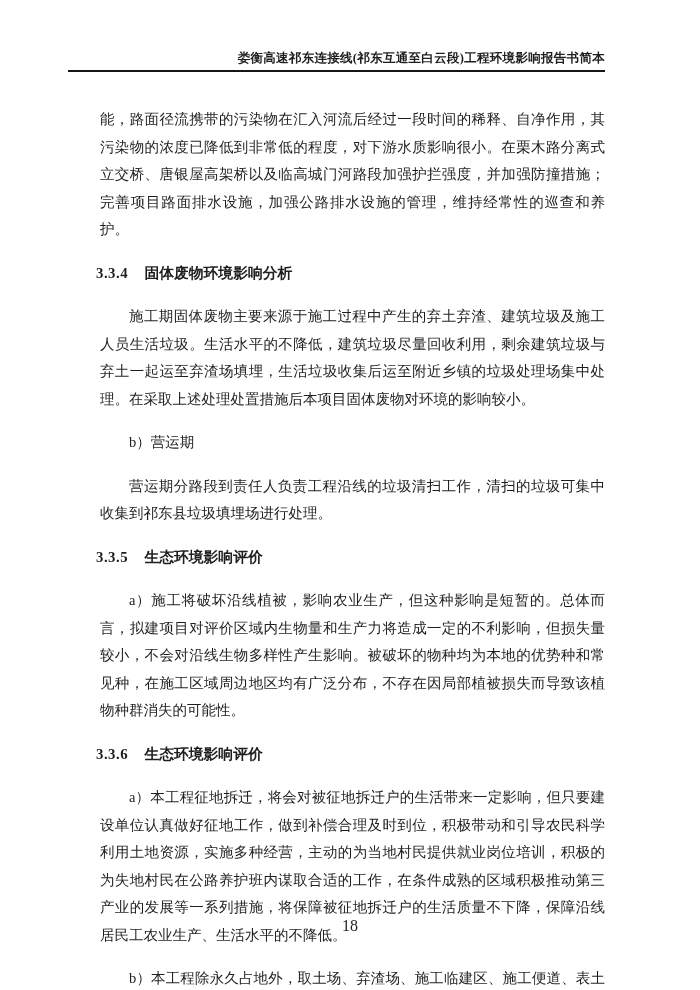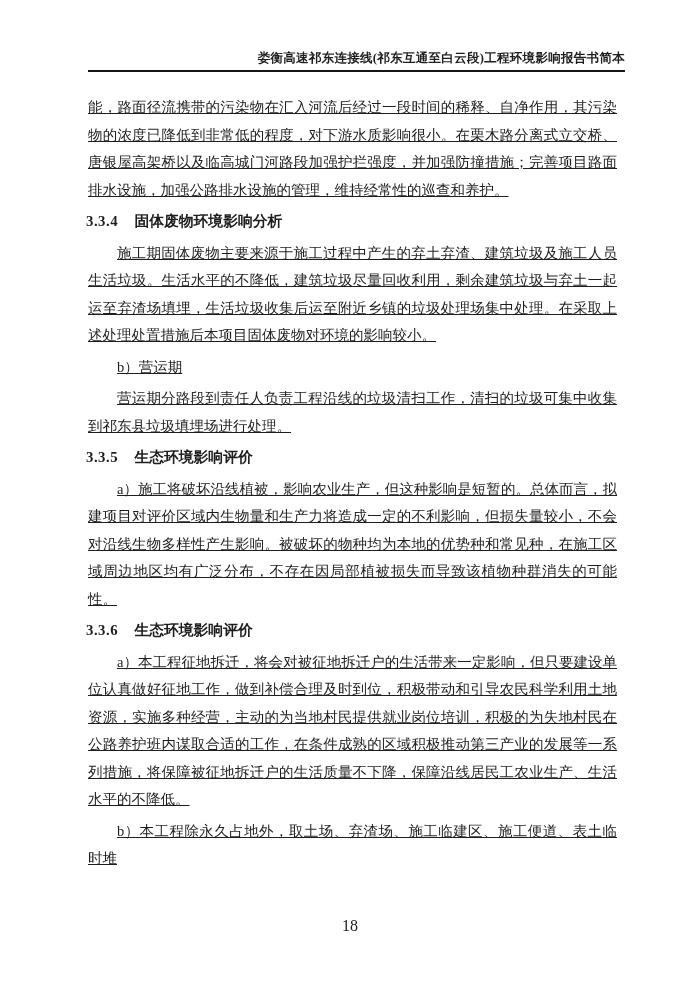--- a/index.html
+++ b/index.html
@@ -14,21 +14,21 @@
     margin: 0 auto;
     background: #ffffff;
     font-family: "Liberation Serif", "DejaVu Serif", serif;
     color: #1e1e1e;
     overflow: hidden;
   }
   
   .header {
     position: absolute;
     top: 50px;
-    left: 88px;
+    left: 68px;
     width: 537px;
   }
   .header-title {
     text-align: right;
     font-size: 12.5px;
     font-weight: bold;
     line-height: 16px;
     letter-spacing: 0.3px;
     white-space: nowrap;
   }
@@ -42,28 +42,27 @@
     position: absolute;
     top: 90px;
     left: 84px;
     width: 537px;
     font-size: 14.5px;
     line-height: 27.5px;
     text-align: justify;
     text-justify: inter-ideograph;
   }
   .para {
-    margin: 4px;
-    text-decoration: underline;
+    margin: 16px;
   }
   .indent {
     text-indent: 2em;
   }
   .sec-heading {
-    margin: 2px;
+    margin: 12px;
     font-size: 14.8px;
     font-weight: bold;
     line-height: 27.5px;
     text-align: left;
   }
   .sec-num {
     display: inline-block;
     margin-right: 0.85em;
     letter-spacing: 0.5px;
   }

